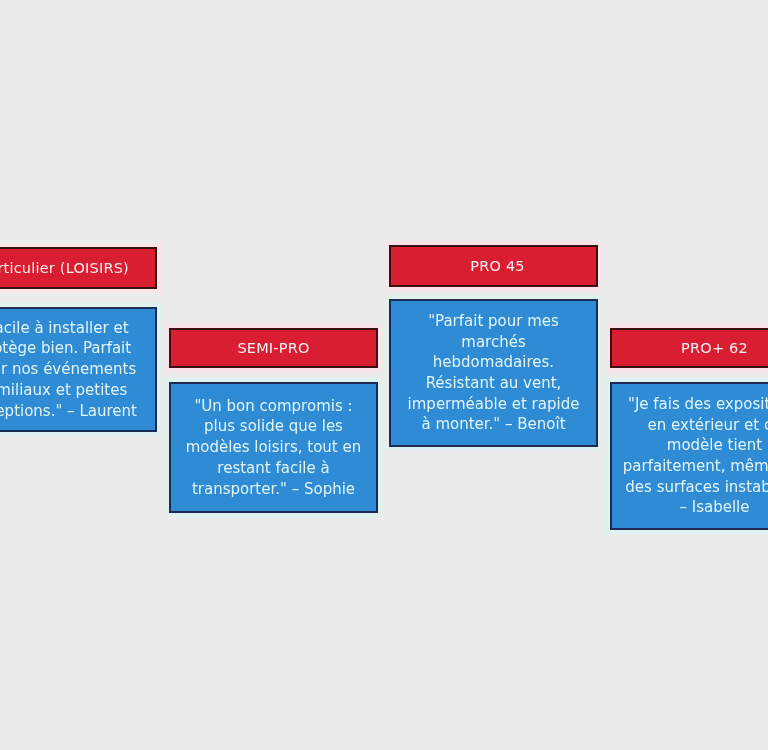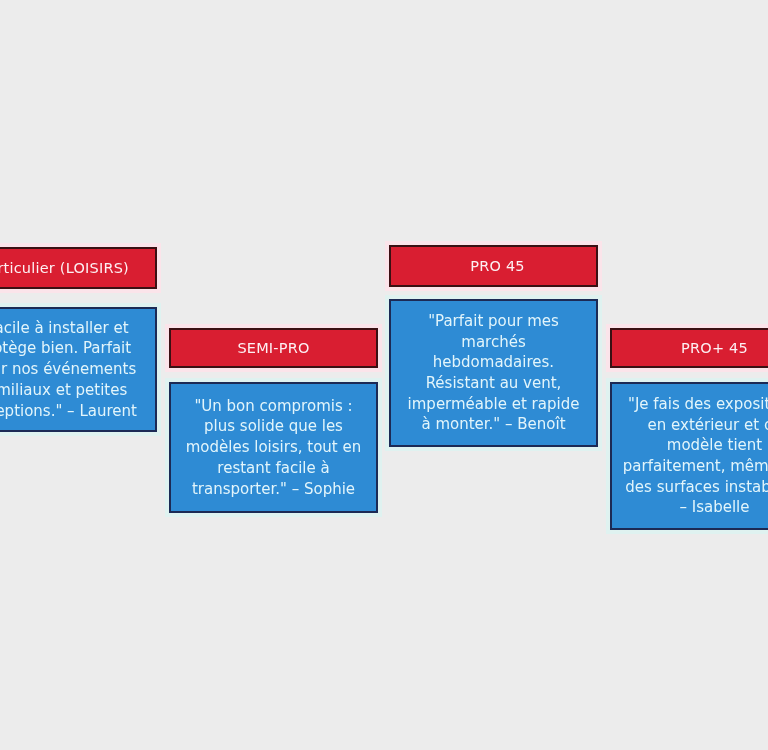--- a/index.html
+++ b/index.html
@@ -101,19 +101,19 @@
   </div>
 
   <div class="hdr" id="hdr-3">
     <span>PRO 45</span>
   </div>
   <div class="body-box" id="body-3">
     <span>"Parfait pour mes marchés hebdomadaires. Résistant au vent, imperméable et rapide à monter." – Benoît</span>
   </div>
 
   <div class="hdr" id="hdr-4">
-    <span>PRO+ 45</span>
+    <span>PRO+ 62</span>
   </div>
   <div class="body-box" id="body-4">
     <span>"Je fais des expositions en extérieur et ce modèle tient parfaitement, même sur des surfaces instables." – Isabelle</span>
   </div>
 
 </div>
 
 </body></html>

